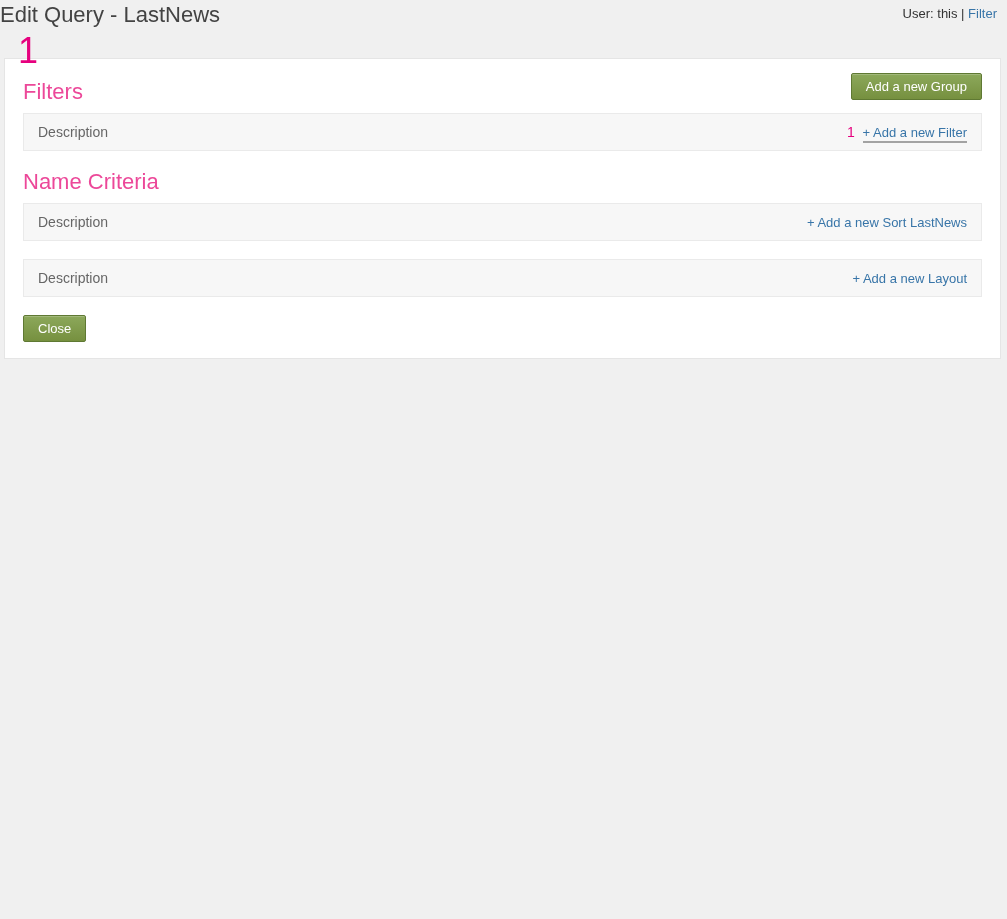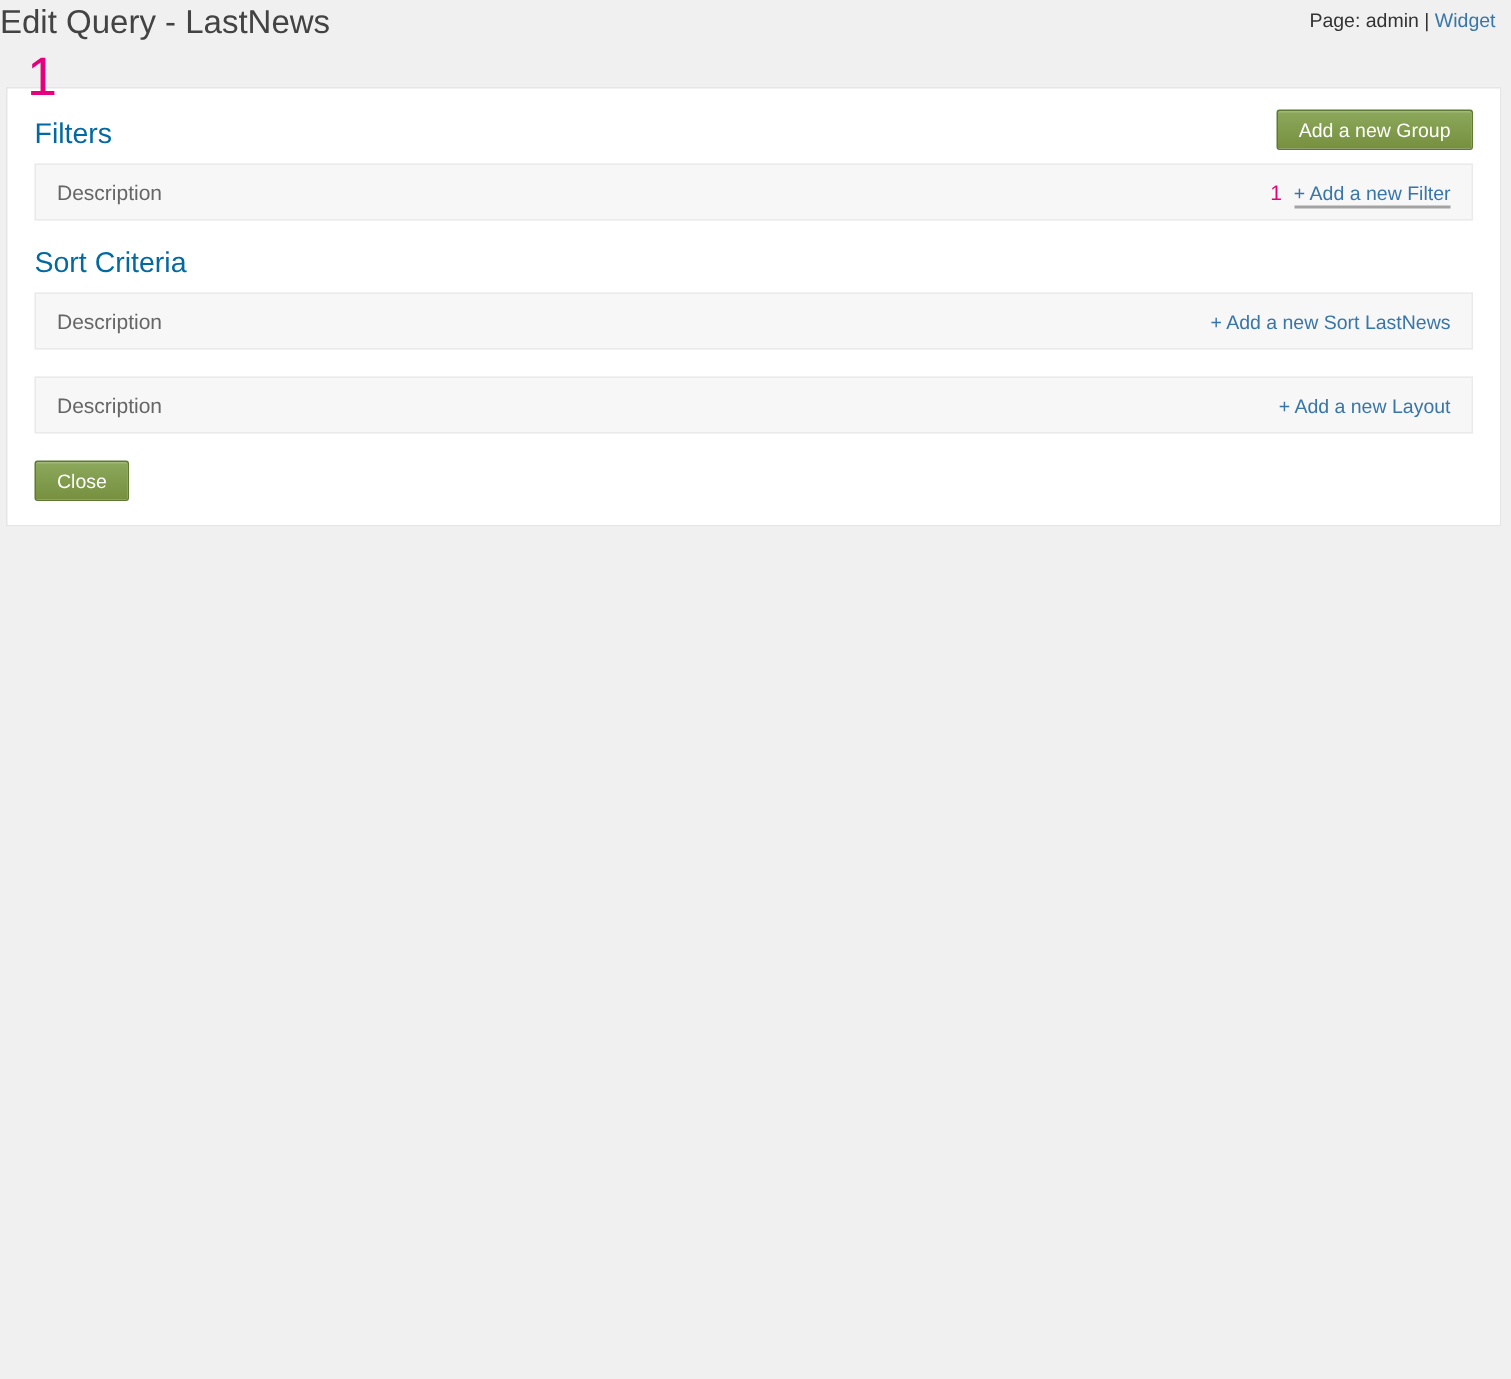--- a/index.html
+++ b/index.html
@@ -34,23 +34,23 @@
 
   
   .main-card {
     background: #fff;
     border: 1px solid #e5e5e5;
     margin: 0 6px 8px 4px;
     padding: 14px 18px 16px 18px;
   }
 
   .section-title {
-    font-size: 19px;
-    font-weight: 400;
-    color: #0369a1;
+    font-size: 22px;
+    font-weight: 400;
+    color: #ec4899;
     margin: 6px 0 8px 0;
   }
 
   .grey-bar {
     background: #f7f7f7;
     border: 1px solid #eaeaea;
     padding: 10px 14px;
     display: flex;
     justify-content: space-between;
     align-items: center;
@@ -225,41 +225,41 @@
     background: #e6007e;
   }
 
 </style>
 </head>
 <body>
 
 <div class="header">
   <h1>Edit Query - LastNews</h1>
   <div class="user-area">
-    <span>Page: admin</span><span> | </span><a href="#">Widget</a>
+    <span>User: this</span><span> | </span><a href="#">Filter</a>
   </div>
 </div>
 
 <div class="big-num" style="left:18px; top:30px;">1</div>
 
 <div class="main-card">
 
   <div class="top-actions">
     <div class="section-title">Filters</div>
     <button class="btn-green">Add a new Group</button>
   </div>
   <div class="grey-bar">
     <span class="desc">Description</span>
     <span>
       <span class="small-num">1</span>
       <a href="#" class="add-link underline-mag">+ Add a new Filter</a>
     </span>
   </div>
 
-  <div class="section-title">Sort Criteria</div>
+  <div class="section-title">Name Criteria</div>
   <div class="grey-bar">
     <span class="desc">Description</span>
     <a href="#" class="add-link">+ Add a new Sort LastNews</a>
   </div>
 
   <div class="grey-bar">
     <span class="desc">Description</span>
     <a href="#" class="add-link">+ Add a new Layout</a>
   </div>
 

